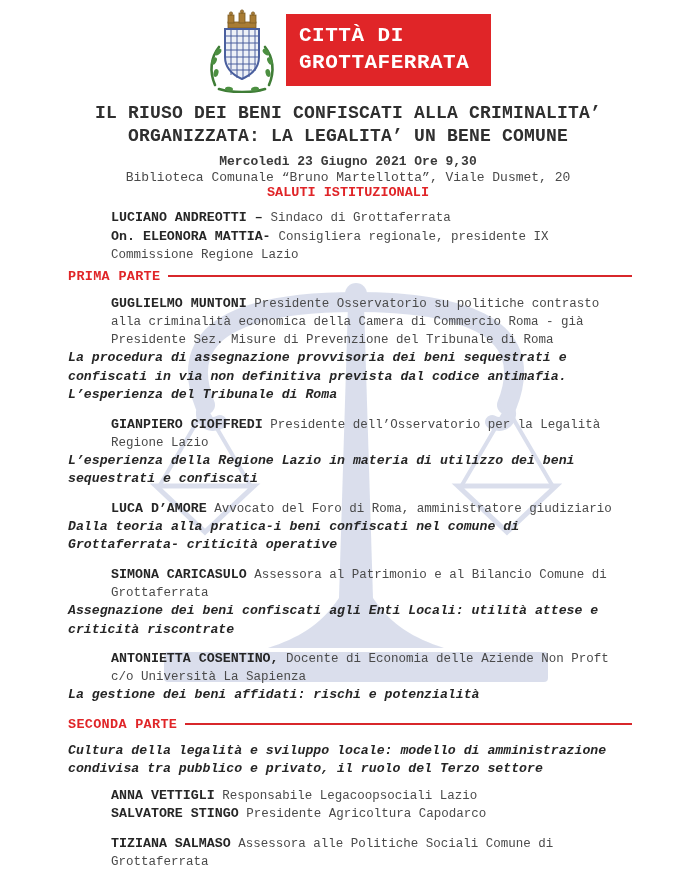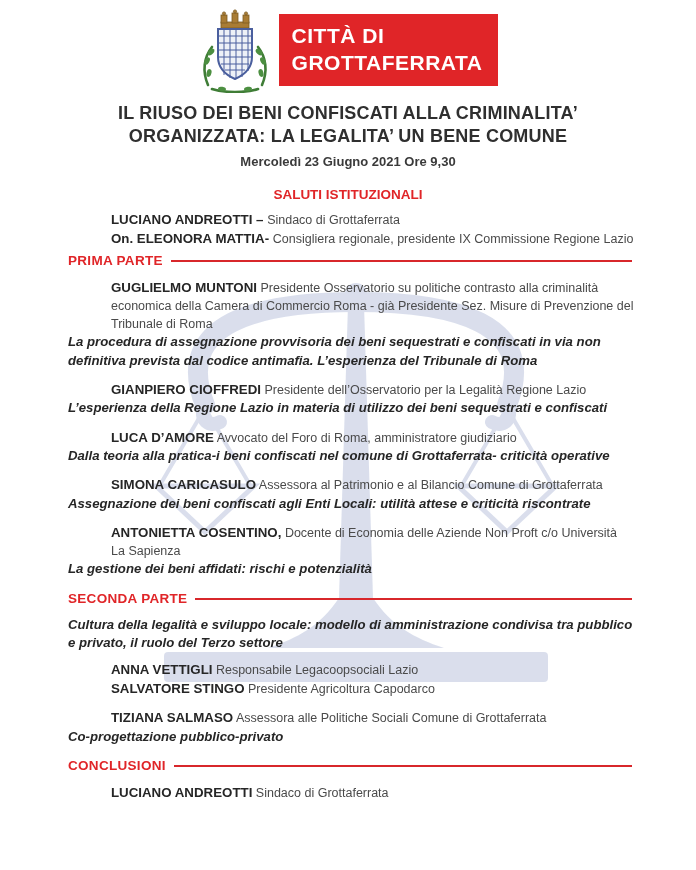--- a/index.html
+++ b/index.html
@@ -4,21 +4,21 @@
 <style>
   * { box-sizing: border-box; }
   html, body { margin: 0; padding: 0; background: #ffffff; }
   .page {
     position: relative;
     width: 696px;
     height: 870px;
     margin: 0 auto;
     background: #ffffff;
     overflow: hidden;
-    font-family: Liberation Sans, sans-serif;
+    font-family: Liberation Mono, monospace;
     color: #3a3a3a;
   }
   .watermark {
     position: absolute;
     top: 280px;
     left: 150px;
     width: 412px;
     height: 424px;
     opacity: 0.48;
     z-index: 0;
@@ -67,21 +67,20 @@
   }
   .location {
     margin-top: 1px;
     text-align: center;
     font-size: 13px;
     color: #4a4a4a;
   }
 
   
   .center-heading {
-    margin-top: 18px;
     text-align: center;
     font-size: 13.5px;
     font-weight: bold;
     color: #e02528;
   }
   .rule-heading {
     display: flex;
     align-items: baseline;
     margin: 5px 64px 0 68px;
   }
@@ -201,20 +200,21 @@
         <div>CITTÀ DI</div>
         <div>GROTTAFERRATA</div>
       </div>
     </div>
 
     <h1 class="title">
       <span>IL RIUSO DEI BENI CONFISCATI ALLA CRIMINALITA’</span><br>
       <span>ORGANIZZATA: LA LEGALITA’ UN BENE COMUNE</span>
     </h1>
     <div class="datetime">Mercoledì 23 Giugno 2021 Ore 9,30</div>
+    <div class="location">Biblioteca Comunale “Bruno Martellotta”, Viale Dusmet, 20</div>
 
     <div class="center-heading">SALUTI ISTITUZIONALI</div>
 
     <div class="block mt8">
       <p class="entry"><span class="name">LUCIANO ANDREOTTI</span><span class="sep"> – </span><span class="role">Sindaco di Grottaferrata</span></p>
       <p class="entry mt6"><span class="name">On. ELEONORA MATTIA</span><span class="sep">- </span><span class="role">Consigliera regionale, presidente IX Commissione Regione Lazio</span></p>
     </div>
 
 
     <div class="rule-heading">

